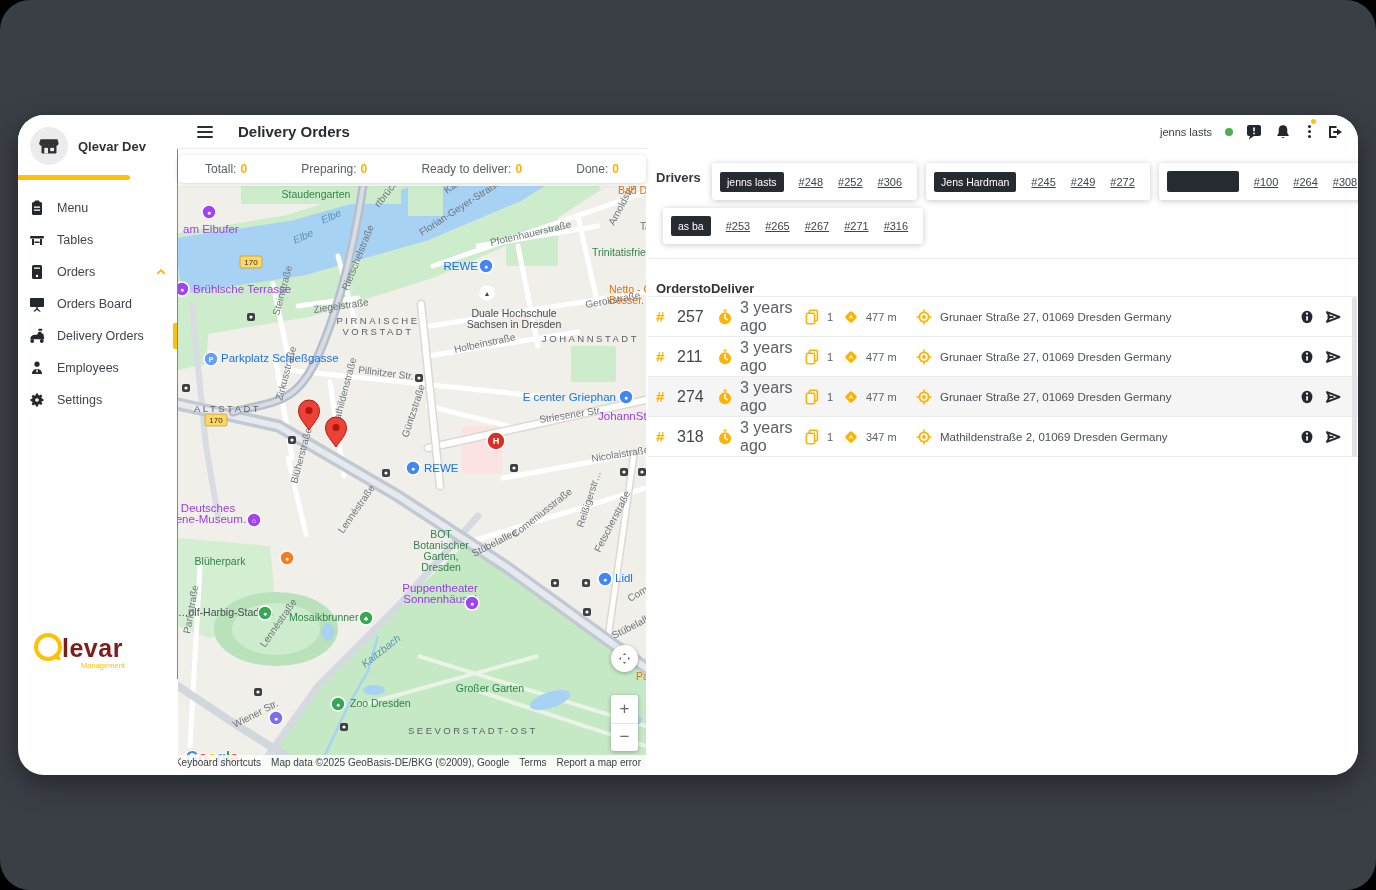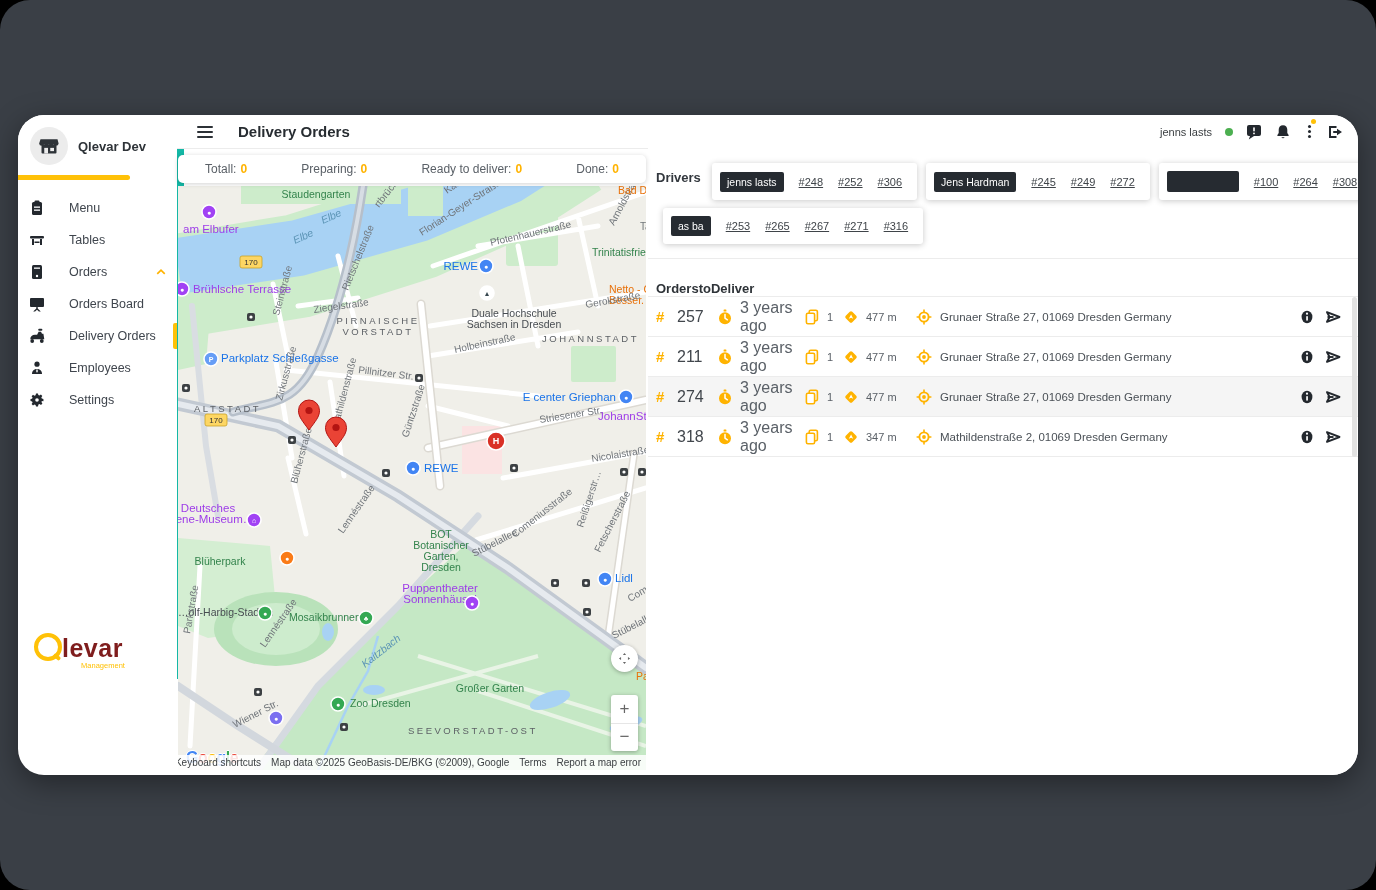--- a/index.html
+++ b/index.html
@@ -1,25 +1,25 @@
 <!DOCTYPE html>
 <html><head>
 <meta charset="utf-8">
 <style>
   html,body{margin:0;padding:0;background:#000;width:1376px;height:890px;font-family:"Liberation Sans",sans-serif;}
   .frame{position:absolute;inset:0;width:1376px;height:890px;background:#3a3f46;border-radius:30px;overflow:hidden;}
   .window{position:absolute;left:18px;top:115px;width:1340px;height:660px;background:#fff;border-radius:26px;overflow:hidden;box-shadow:0 8px 30px rgba(0,0,0,.4);}
   
-  .sidebar{position:absolute;left:0;top:0;width:159px;height:564px;background:#fff;border-right:7px solid #14b8a6;}
+  .sidebar{position:absolute;left:0;top:0;width:159px;height:564px;background:#fff;border-right:1px solid #14b8a6;}
   .profile{display:flex;align-items:center;gap:10px;padding:12px 0 10px 12px;}
   .avatar{width:38px;height:38px;border-radius:50%;background:#ececec;display:flex;align-items:center;justify-content:center;color:#2e3338;}
   .brand{font-size:13px;font-weight:bold;color:#2e3338;}
   .accentbar{height:5px;width:112px;background:#FFC107;border-radius:0 3px 3px 0;margin-bottom:12px;}
   .nav{display:flex;flex-direction:column;}
-  .nav-item{position:relative;display:flex;align-items:center;gap:24px;height:32px;padding-left:11px;color:#3f454d;font-size:12.5px;cursor:pointer;}
+  .nav-item{position:relative;display:flex;align-items:center;gap:12px;height:32px;padding-left:11px;color:#3f454d;font-size:12.5px;cursor:pointer;}
   .nav-item .nico{width:16px;height:16px;color:#23282e;display:flex;}
   .nav-item.active:after{content:"";position:absolute;right:0;top:3px;bottom:3px;width:4px;background:#FFC107;border-radius:2px 0 0 2px;}
   .nav-item .chev{margin-left:auto;margin-right:10px;display:flex;}
   .side-logo{position:absolute;left:16px;bottom:18px;display:flex;align-items:flex-end;}
   .qring{width:20px;height:20px;border:4px solid #FFC107;border-radius:50%;position:relative;}
   .qring:after{content:"";position:absolute;right:-3px;bottom:-2px;width:8px;height:4px;background:#FFC107;transform:rotate(40deg);border-radius:2px;}
   .qtext{font-size:25px;font-weight:bold;color:#7f1d1d;line-height:20px;letter-spacing:.5px;}
   .qsub{position:absolute;right:-2px;bottom:-9px;font-size:7.5px;color:#FFC107;}
   
   .topbar{position:absolute;left:159px;top:0;right:0;height:33px;display:flex;align-items:center;border-bottom:1px solid #ececec;background:#fff;}

